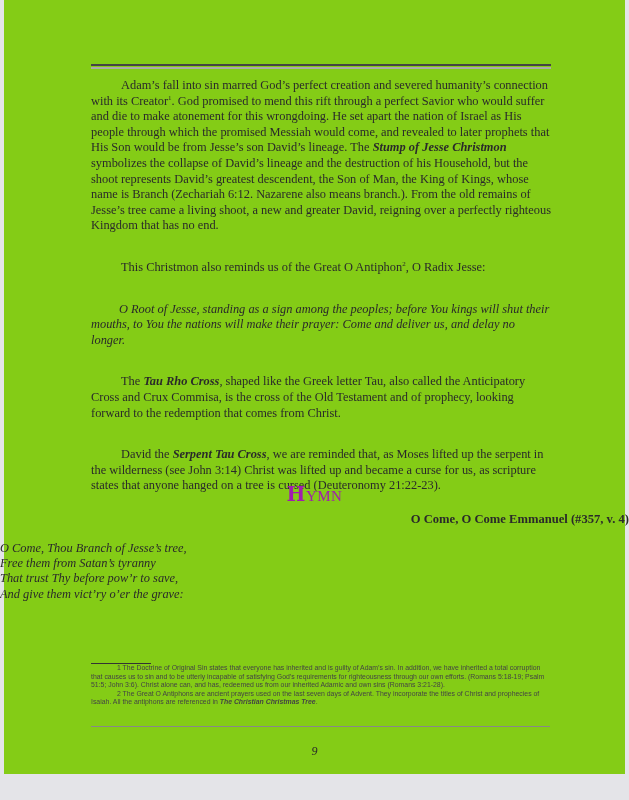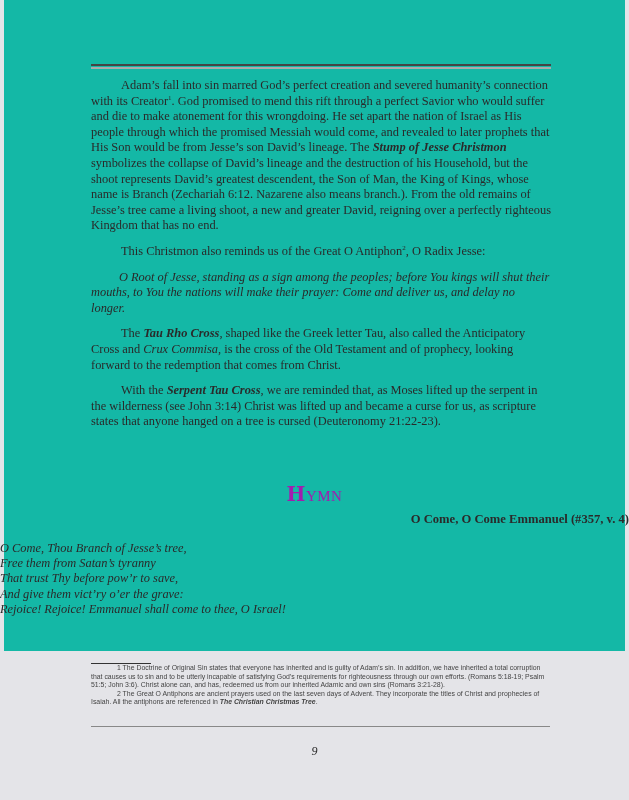--- a/index.html
+++ b/index.html
@@ -1,28 +1,28 @@
 <!DOCTYPE html>
 <html><head>
 <meta charset="utf-8">
 <style>
   html, body { margin:0; padding:0; }
   body { width:629px; height:800px; background:#e4e4e8; position:relative; overflow:hidden; }
-  .page { position:absolute; left:4px; top:0; width:621px; height:651px; background:#14b8a6; }
+  .page { position:absolute; left:4px; top:0; width:621px; height:774px; background:#84cc16; }
   .serif { font-family:"Liberation Serif","DejaVu Serif",serif; color:#2a2a2a; }
   .rule-top { position:absolute; left:87px; width:460px; }
   .rule-dark { top:64px; height:2px; background:#444; }
   .rule-light { top:67px; height:2px; background:#aaa; }
   .content { position:absolute; left:87px; top:78px; width:460px; font-size:12.4px; line-height:15.6px; }
   p { margin:0; text-align:left; }
   .indent { text-indent:30px; }
-  .gap { margin-top:10px; }
+  .gap { margin-top:26px; }
   .quote { font-style:italic; text-indent:28px; padding-right:0; }
   b.bi { font-weight:bold; font-style:italic; }
-  .ital { font-style:italic; }
+  .ital { }
   sup { font-size:7px; vertical-align:super; line-height:0; }
   .hymn-head { position:absolute; left:0; width:629px; top:482px; text-align:center; }
   .hymn-label { font-family:"Liberation Serif",serif; font-size:15px; color:#a21caf; letter-spacing:0.5px; }
   .hymn-label .big { font-size:20px; font-weight:bold; font-family:"DejaVu Serif",serif; }
   .hymn-title { position:absolute; left:0; width:629px; top:512px; text-align:right; font-weight:bold; font-size:12.6px; }
   .verse { position:absolute; left:0; width:629px; top:541px; text-align:left; font-style:italic; font-size:12.4px; line-height:15.2px; }
   .fn-rule { position:absolute; left:91px; top:663px; width:60px; height:1px; background:#333; }
   .footnotes { position:absolute; left:91px; top:664px; width:458px; font-family:"Liberation Sans","DejaVu Sans",sans-serif; font-size:6.9px; line-height:8.6px; color:#444; }
   .footnotes .fn-indent { text-indent:26px; }
   .rule-bottom { position:absolute; left:91px; top:726px; width:459px; height:1px; background:#888; }
@@ -37,34 +37,33 @@
 
   <div class="content serif">
     <p class="indent"><span>Adam’s fall into sin marred God’s perfect creation and severed humanity’s connection with its Creator</span><sup>1</sup><span>. God promised to mend this rift through a perfect Savior who would suffer and die to make atonement for this wrongdoing. He set apart the nation of Israel as His people through which the promised Messiah would come, and revealed to later prophets that His Son would be from Jesse’s son David’s lineage. The </span><b class="bi">Stump of Jesse Christmon</b><span> symbolizes the collapse of David’s lineage and the destruction of his Household, but the shoot represents David’s greatest descendent, the Son of Man, the King of Kings, whose name is Branch (Zechariah 6:12. Nazarene also means branch.). From the old remains of Jesse’s tree came a living shoot, a new and greater David, reigning over a perfectly righteous Kingdom that has no end.</span></p>
 
     <p class="indent gap"><span>This Christmon also reminds us of the Great O Antiphon</span><sup>2</sup><span>, O Radix Jesse:</span></p>
 
     <p class="quote gap">O Root of Jesse, standing as a sign among the peoples; before You kings will shut their mouths, to You the nations will make their prayer: Come and deliver us, and delay no longer.</p>
 
     <p class="indent gap"><span>The </span><b class="bi">Tau Rho Cross</b><span>, shaped like the Greek letter Tau, also called the Anticipatory Cross and </span><span class="ital">Crux Commisa</span><span>, is the cross of the Old Testament and of prophecy, looking forward to the redemption that comes from Christ.</span></p>
 
-    <p class="indent gap"><span>With the </span><b class="bi">Serpent Tau Cross</b><span>, we are reminded that, as Moses lifted up the serpent in the wilderness (see John 3:14) Christ was lifted up and became a curse for us, as scripture states that anyone hanged on a tree is cursed (Deuteronomy 21:22-23).</span></p>
+    <p class="indent gap"><span>David the </span><b class="bi">Serpent Tau Cross</b><span>, we are reminded that, as Moses lifted up the serpent in the wilderness (see John 3:14) Christ was lifted up and became a curse for us, as scripture states that anyone hanged on a tree is cursed (Deuteronomy 21:22-23).</span></p>
   </div>
 </div>
 
 <div class="hymn-head">
   <span class="hymn-label"><span class="big">H</span><span>YMN</span></span>
 </div>
 <div class="hymn-title serif">O Come, O Come Emmanuel (#357, v. 4)</div>
 <div class="verse serif">
   <div>O Come, Thou Branch of Jesse’s tree,</div>
   <div>Free them from Satan’s tyranny</div>
   <div>That trust Thy before pow’r to save,</div>
   <div>And give them vict’ry o’er the grave:</div>
-  <div>Rejoice! Rejoice! Emmanuel shall come to thee, O Israel!</div>
 </div>
 
 <div class="fn-rule"></div>
 <div class="footnotes">
   <div class="fn-indent">1  The Doctrine of Original Sin states that everyone has inherited and is guilty of Adam’s sin. In addition, we have inherited a total corruption that causes us to sin and to be utterly incapable of satisfying God’s requirements for righteousness through our own efforts. (Romans 5:18-19; Psalm 51:5; John 3:6). Christ alone can, and has, redeemed us from our inherited Adamic and own sins (Romans 3:21-28).</div>
   <div class="fn-indent"><span>2  The Great O Antiphons are ancient prayers used on the last seven days of Advent. They incorporate the titles of Christ and prophecies of Isaiah. All the antiphons are referenced in </span><b class="bi">The Christian Christmas Tree</b><span>.</span></div>
 </div>
 
 <div class="rule-bottom"></div>
 <div class="page-num serif">9</div>

